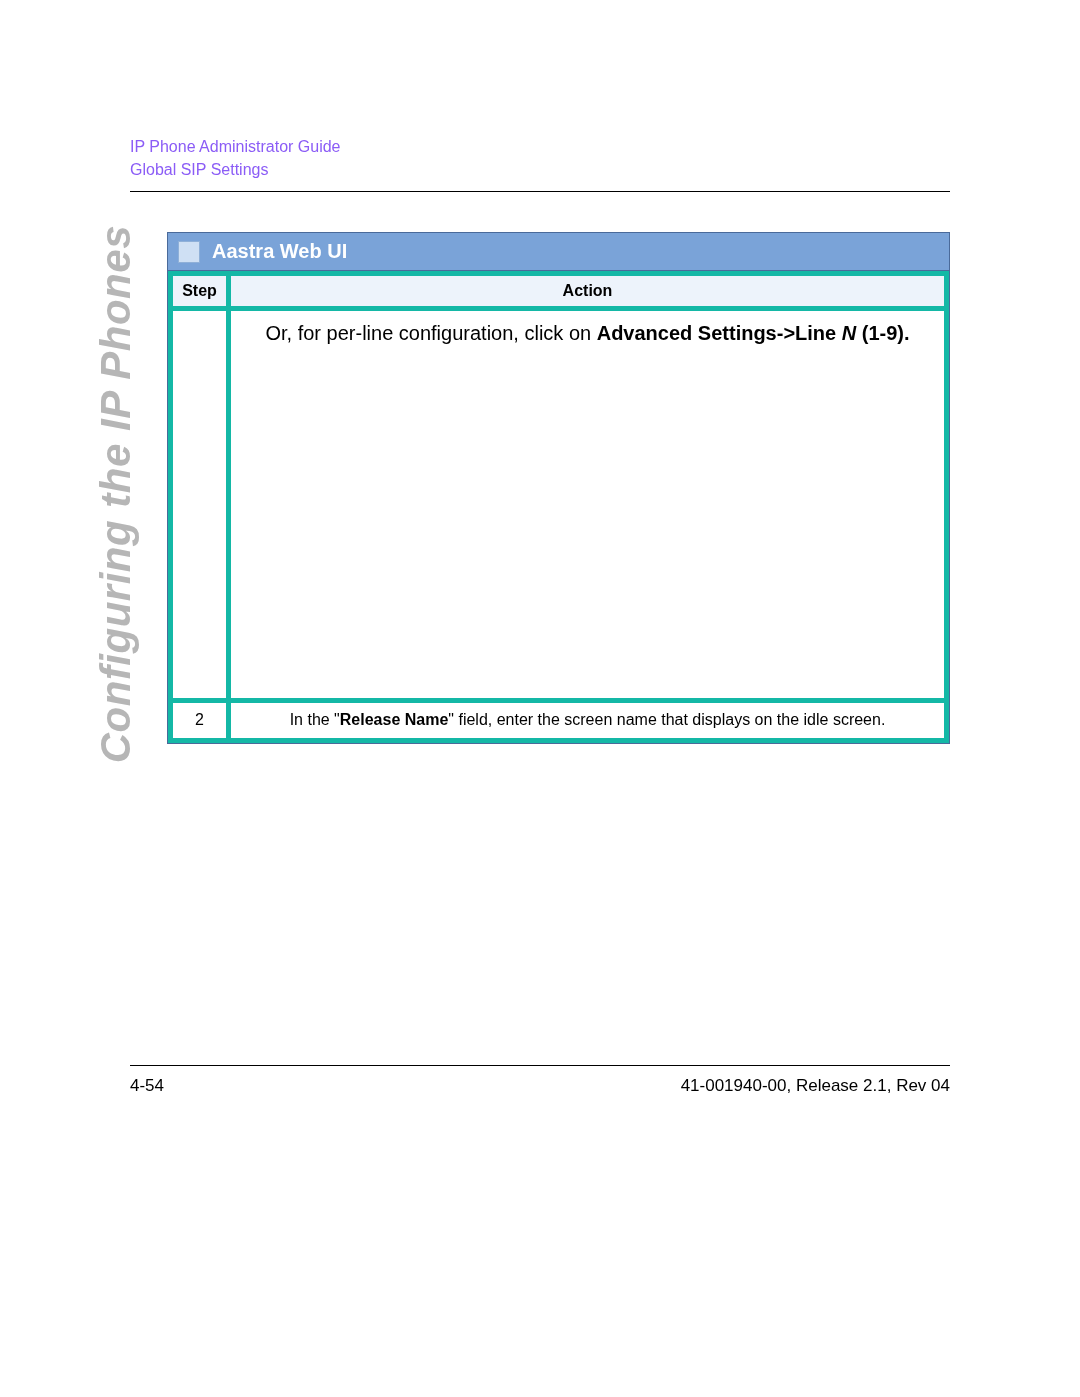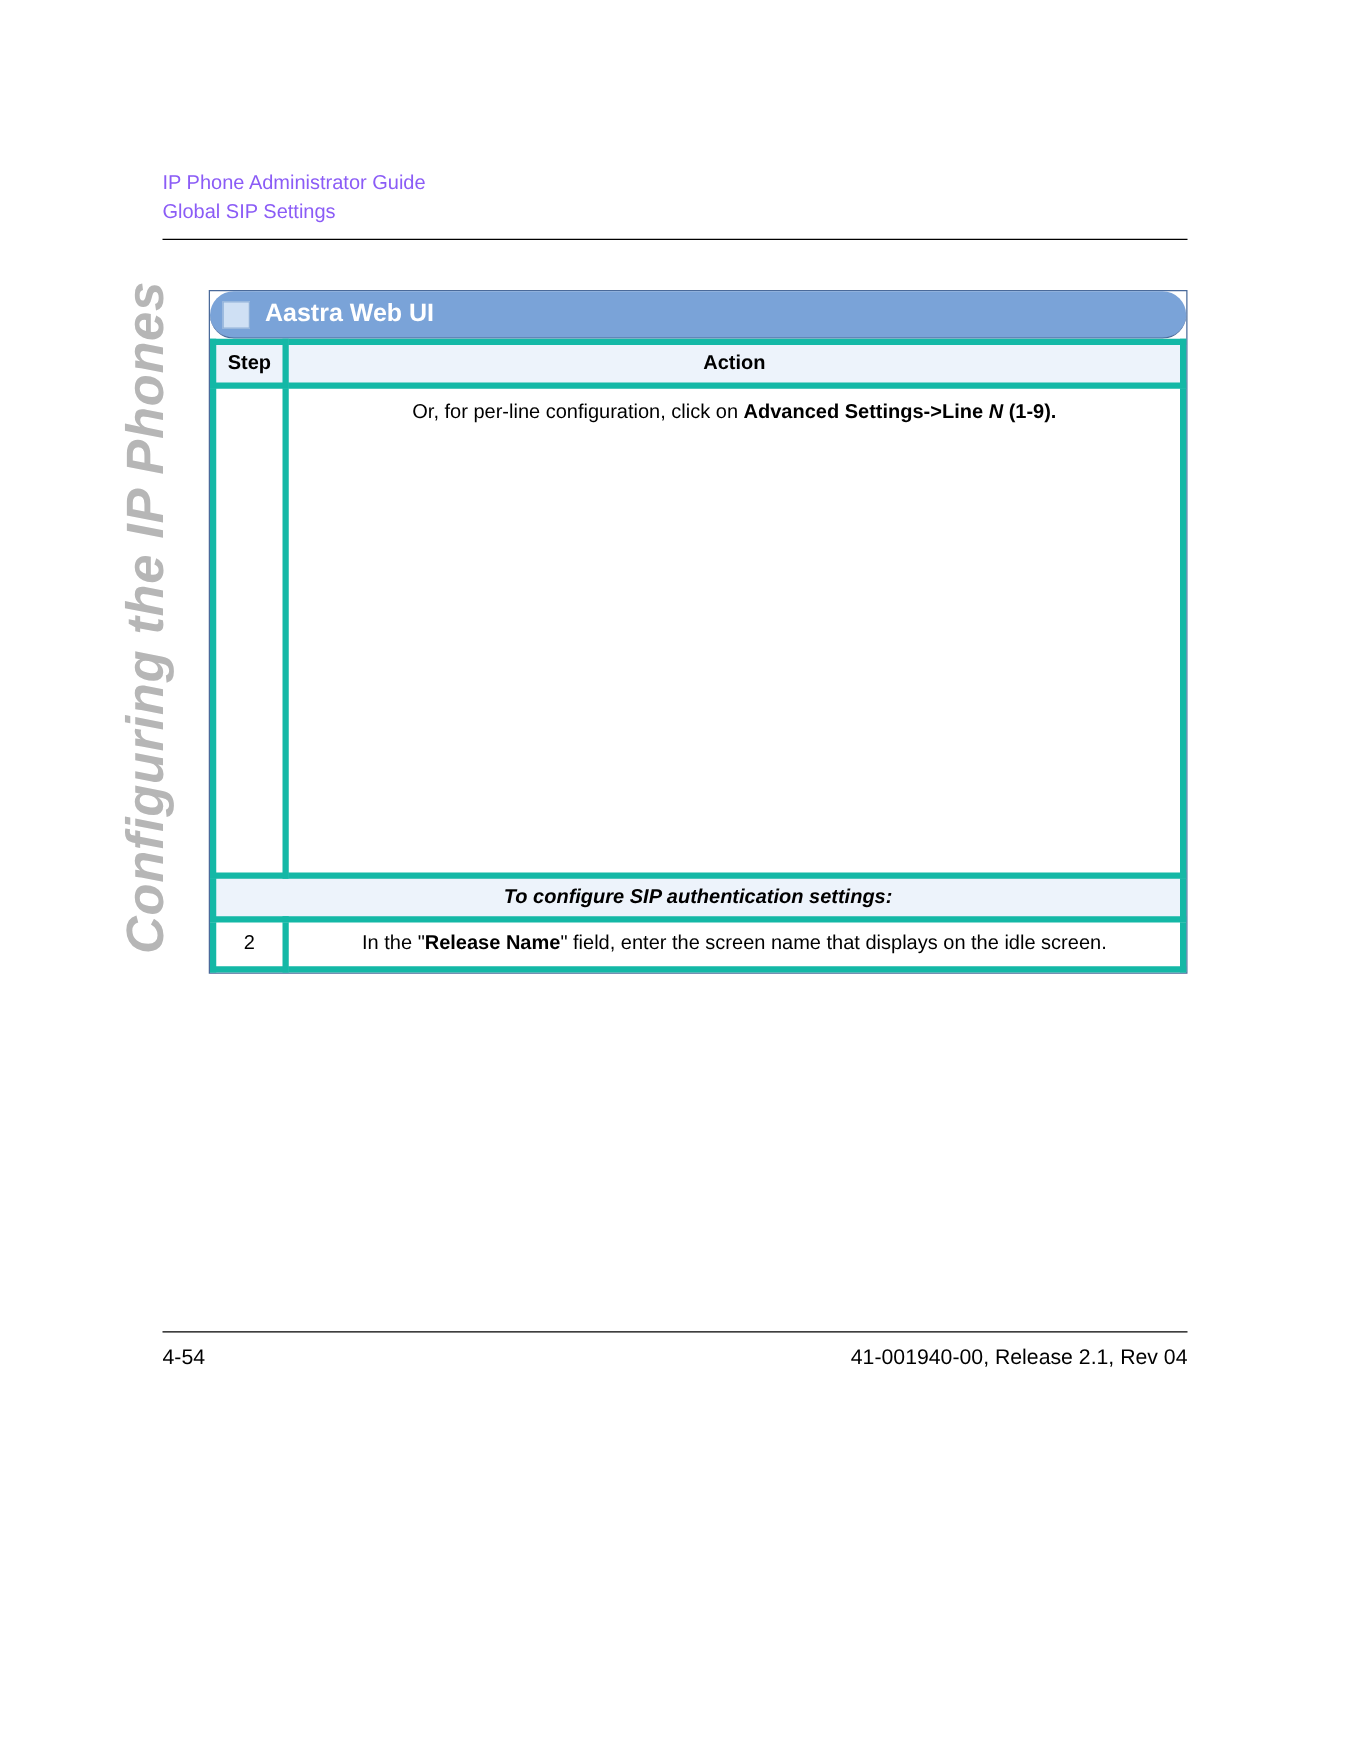--- a/index.html
+++ b/index.html
@@ -47,21 +47,20 @@
   .panel-title {
     background: #7aa3d8;
     color: #fff;
     font-weight: bold;
     font-size: 20px;
     padding: 7px 10px 7px 10px;
     border-bottom: 1px solid #4a6a9a;
     display: flex;
     align-items: center;
     gap: 12px;
-    border-radius: 19px;
   }
   .panel-title .sq {
     width: 22px;
     height: 22px;
     background: #cfe0f4;
     border: 1px solid #8fb0d8;
   }
   table.ui {
     border-collapse: collapse;
     width: 100%;
@@ -75,21 +74,21 @@
   table.ui th {
     background: #edf3fb;
     font-weight: bold;
     padding: 6px 8px;
     font-size: 16px;
   }
   .step-col { width: 58px; }
   .big-cell {
     height: 392px;
     padding: 8px 10px;
-    font-size: 16px;
+    font-size: 20px;
     line-height: 1.4;
   }
   .section-row td {
     background: #edf3fb;
     font-style: italic;
     font-weight: bold;
     padding: 6px 8px;
     font-size: 16px;
   }
   .body-row td {
@@ -134,23 +133,20 @@
           <tr>
         <th class="step-col">Step</th>
         <th>Action</th>
       </tr>
       <tr>
         <td class="step-col big-cell"></td>
         <td class="big-cell">
           <span>Or, for per-line configuration, click on </span><b>Advanced Settings-&gt;Line </b><i class="bi">N</i><b> (1-9).</b>
         </td>
       </tr>
-      <tr class="section-row">
-        <td colspan="2">To configure SIP authentication settings:</td>
-      </tr>
       <tr class="body-row">
         <td class="step-col step-num">2</td>
         <td>
           <span>In the "</span><b>Release Name</b><span>" field, enter the screen name that displays on the idle screen.</span>
         </td>
       </tr>
     </tbody>
       </table>
   </div>
 </div>

